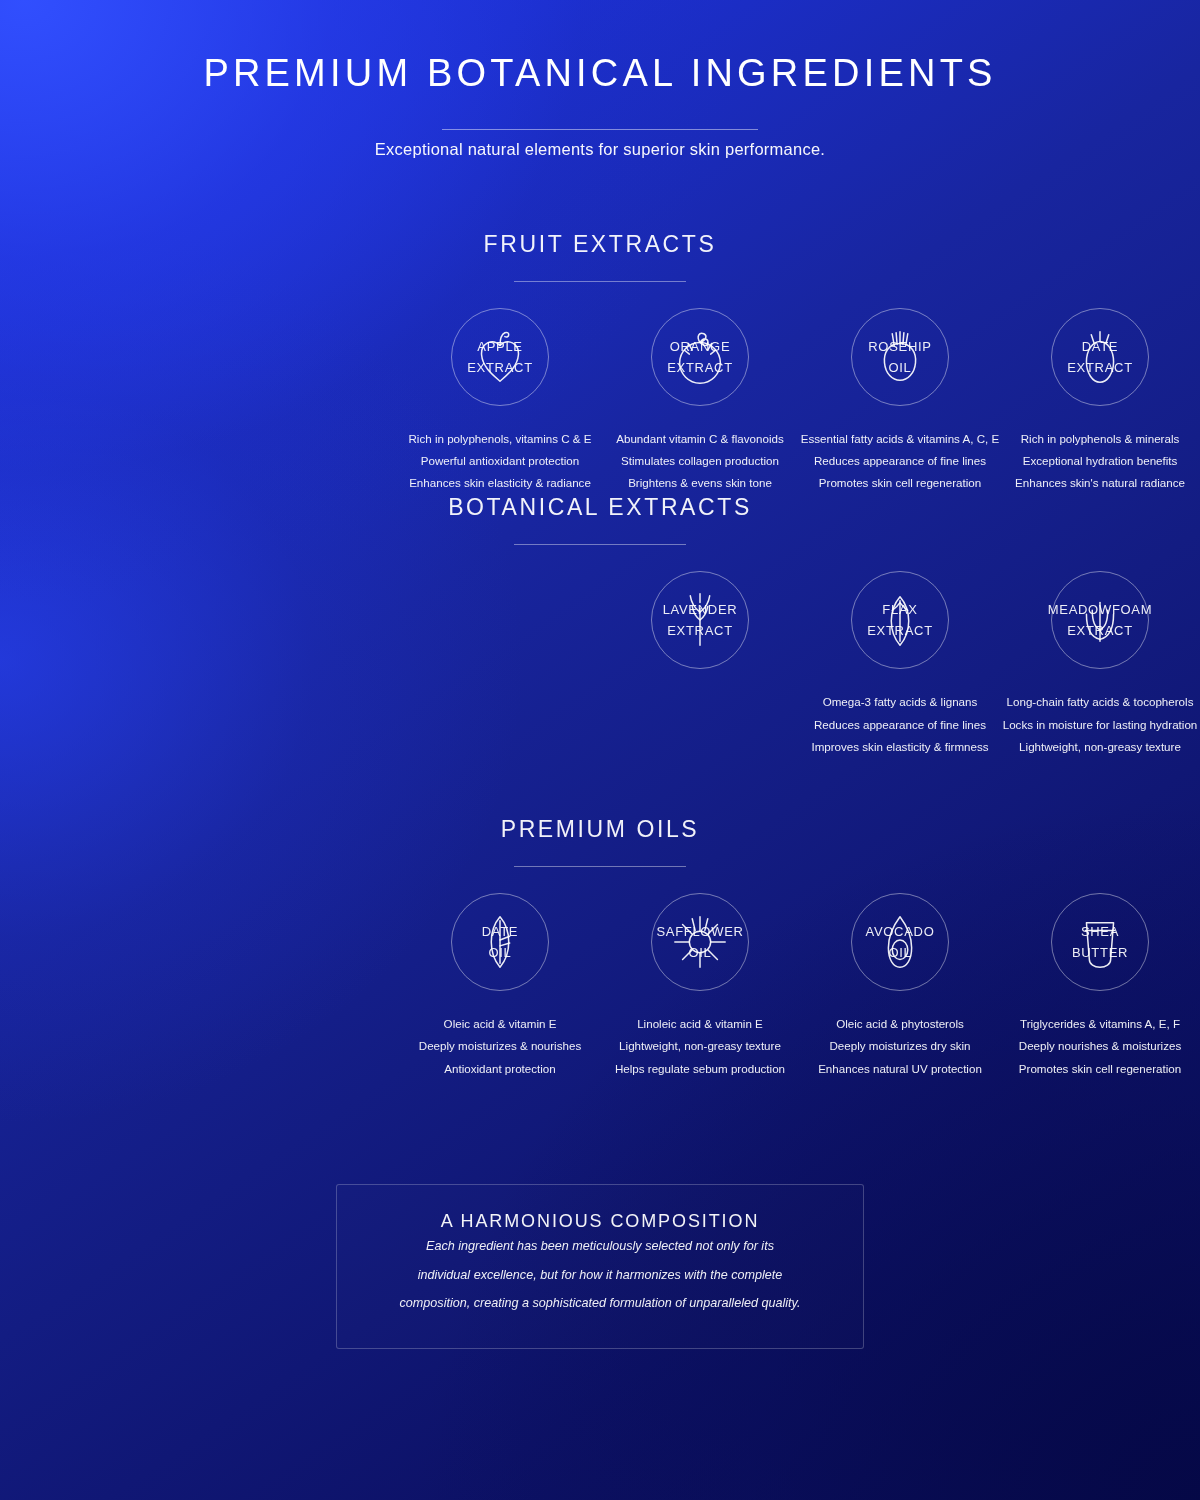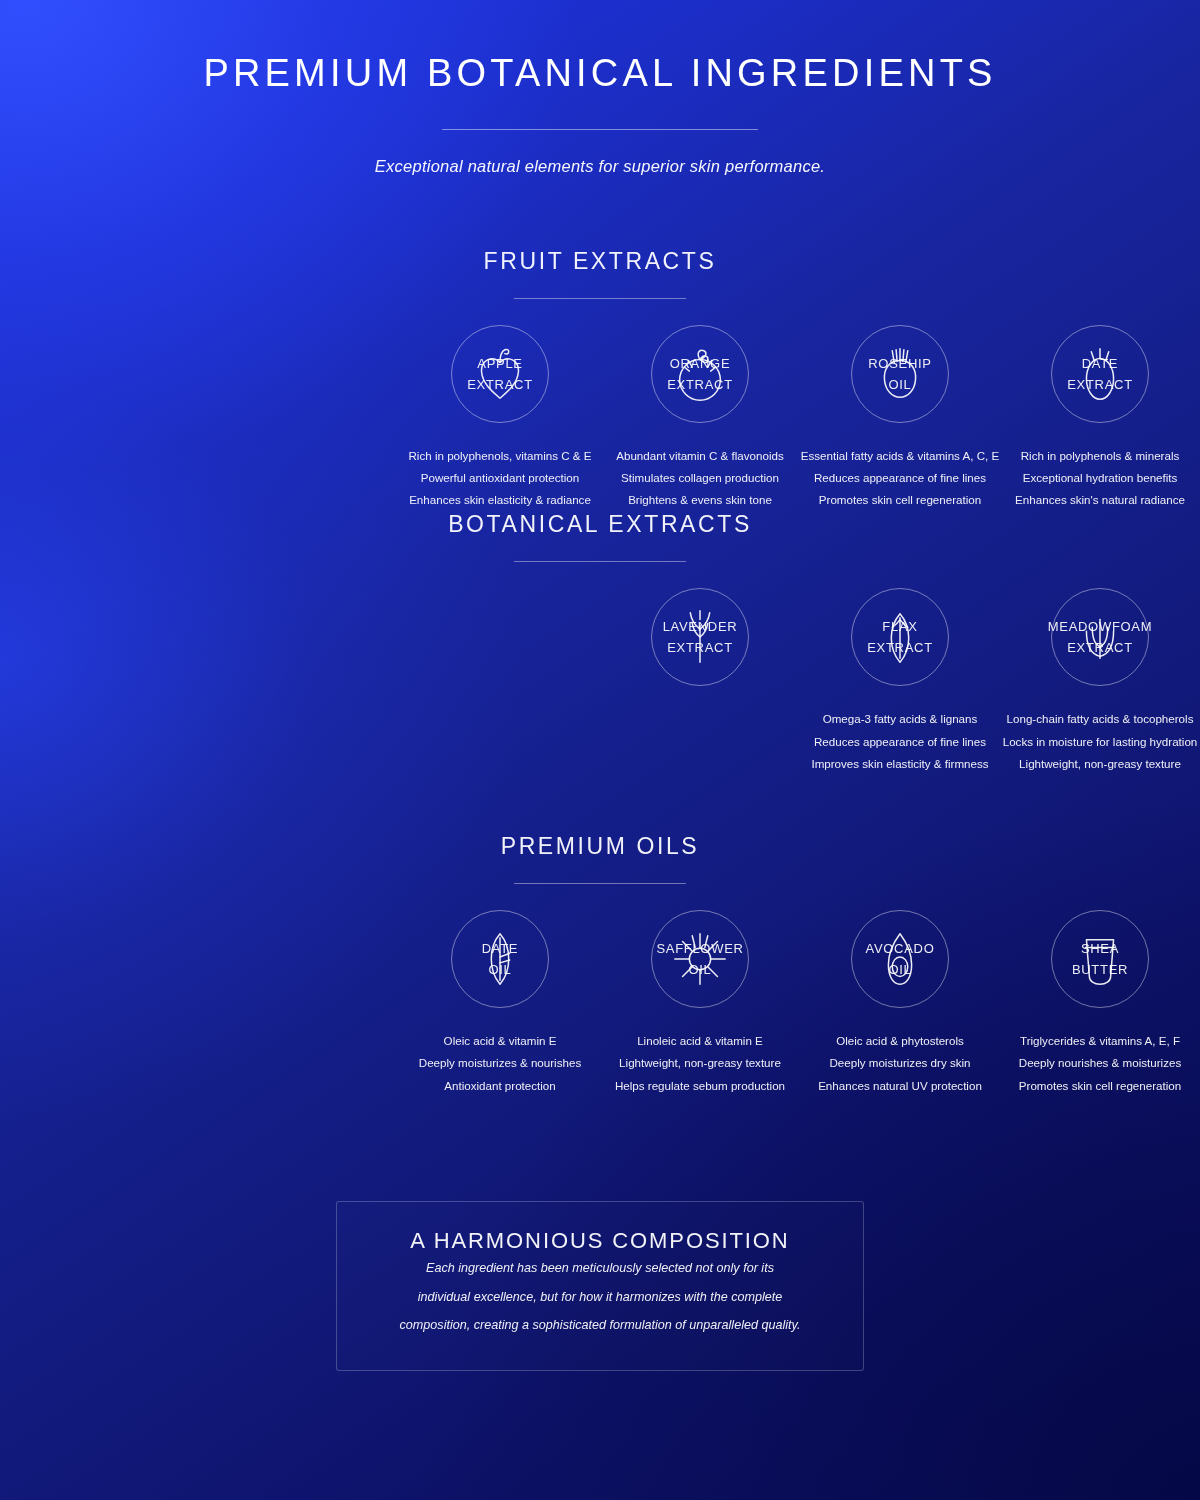--- a/index.html
+++ b/index.html
@@ -46,23 +46,22 @@
   }
 
   .title-rule {
     width: 316px;
     height: 1px;
     background: rgba(255,255,255,0.46);
     margin: 33px auto 0;
   }
 
   .subtitle {
-    margin-top: 27px;
+    margin-top: 10px;
     font-size: 16.5px;
-    font-style: italic;
     font-weight: 300;
     letter-spacing: 0.25px;
     color: rgba(255,255,255,0.96);
   }
 
   
   .section { text-align: center; }
   .section-fruit    { margin-top: 72px; }
   .section-botanical{ }
   .section-oils     { margin-top: 58px; }
@@ -149,21 +148,21 @@
     width: 528px;
     margin: 104px auto 0;
     border: 1px solid rgba(255,255,255,0.22);
     border-radius: 3px;
     padding: 26px 30px 30px;
     text-align: center;
     background: rgba(255,255,255,0.012);
   }
 
   .composition-title {
-    font-size: 22px;
+    font-size: 18px;
     font-weight: 300;
     letter-spacing: 1.9px;
     color: rgba(255,255,255,0.95);
   }
 
   .composition-body {
     font-size: 12.6px;
     font-style: italic;
     font-weight: 300;
     line-height: 2.28;

